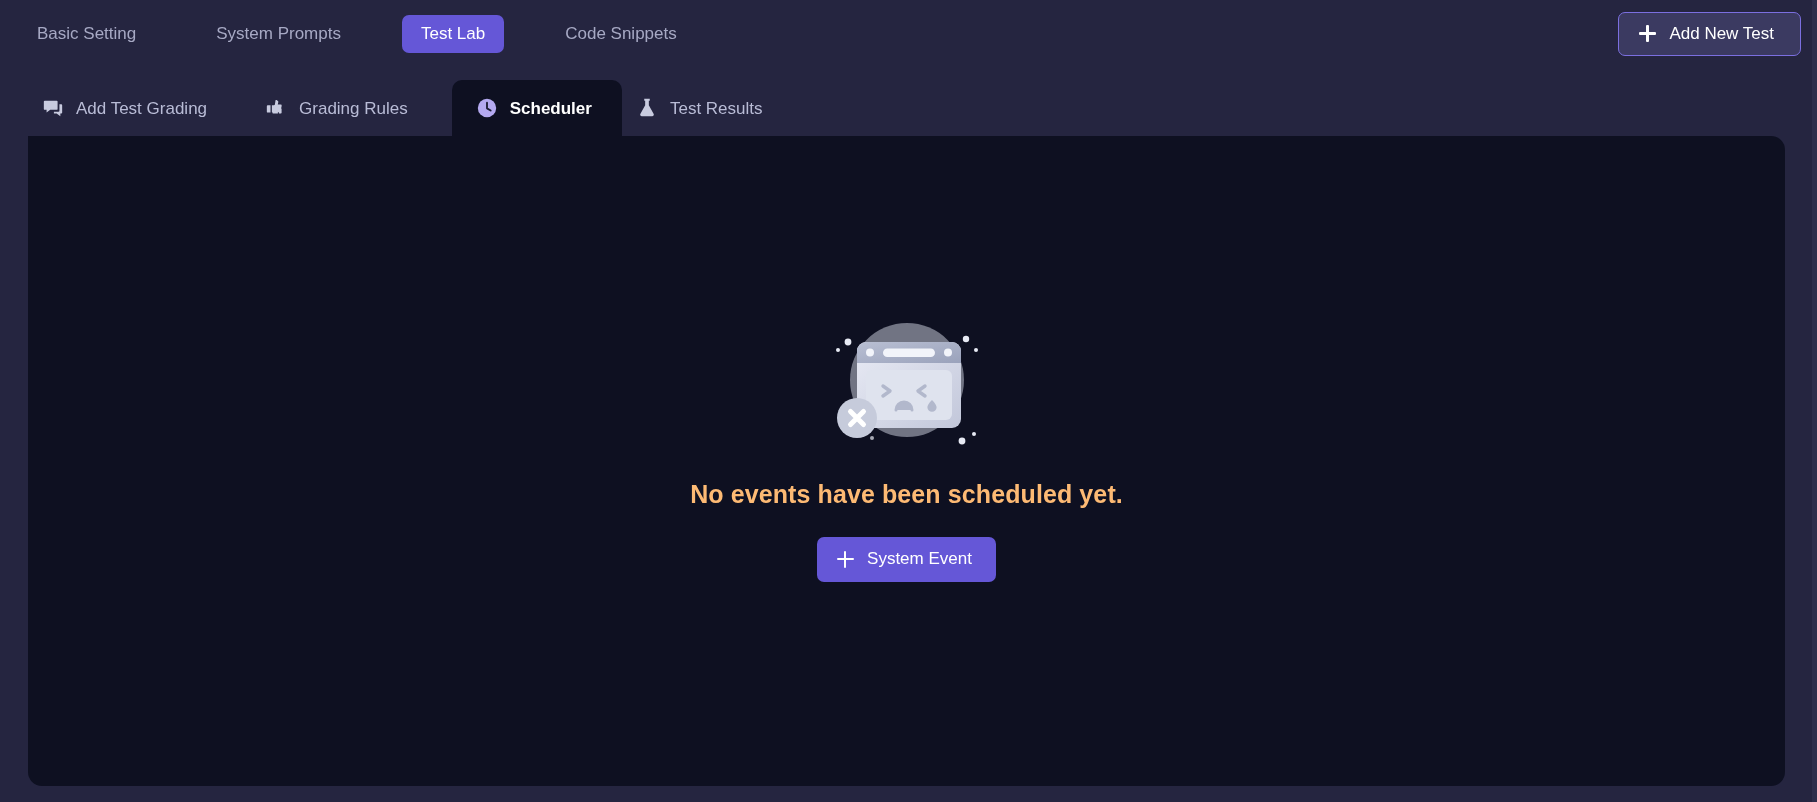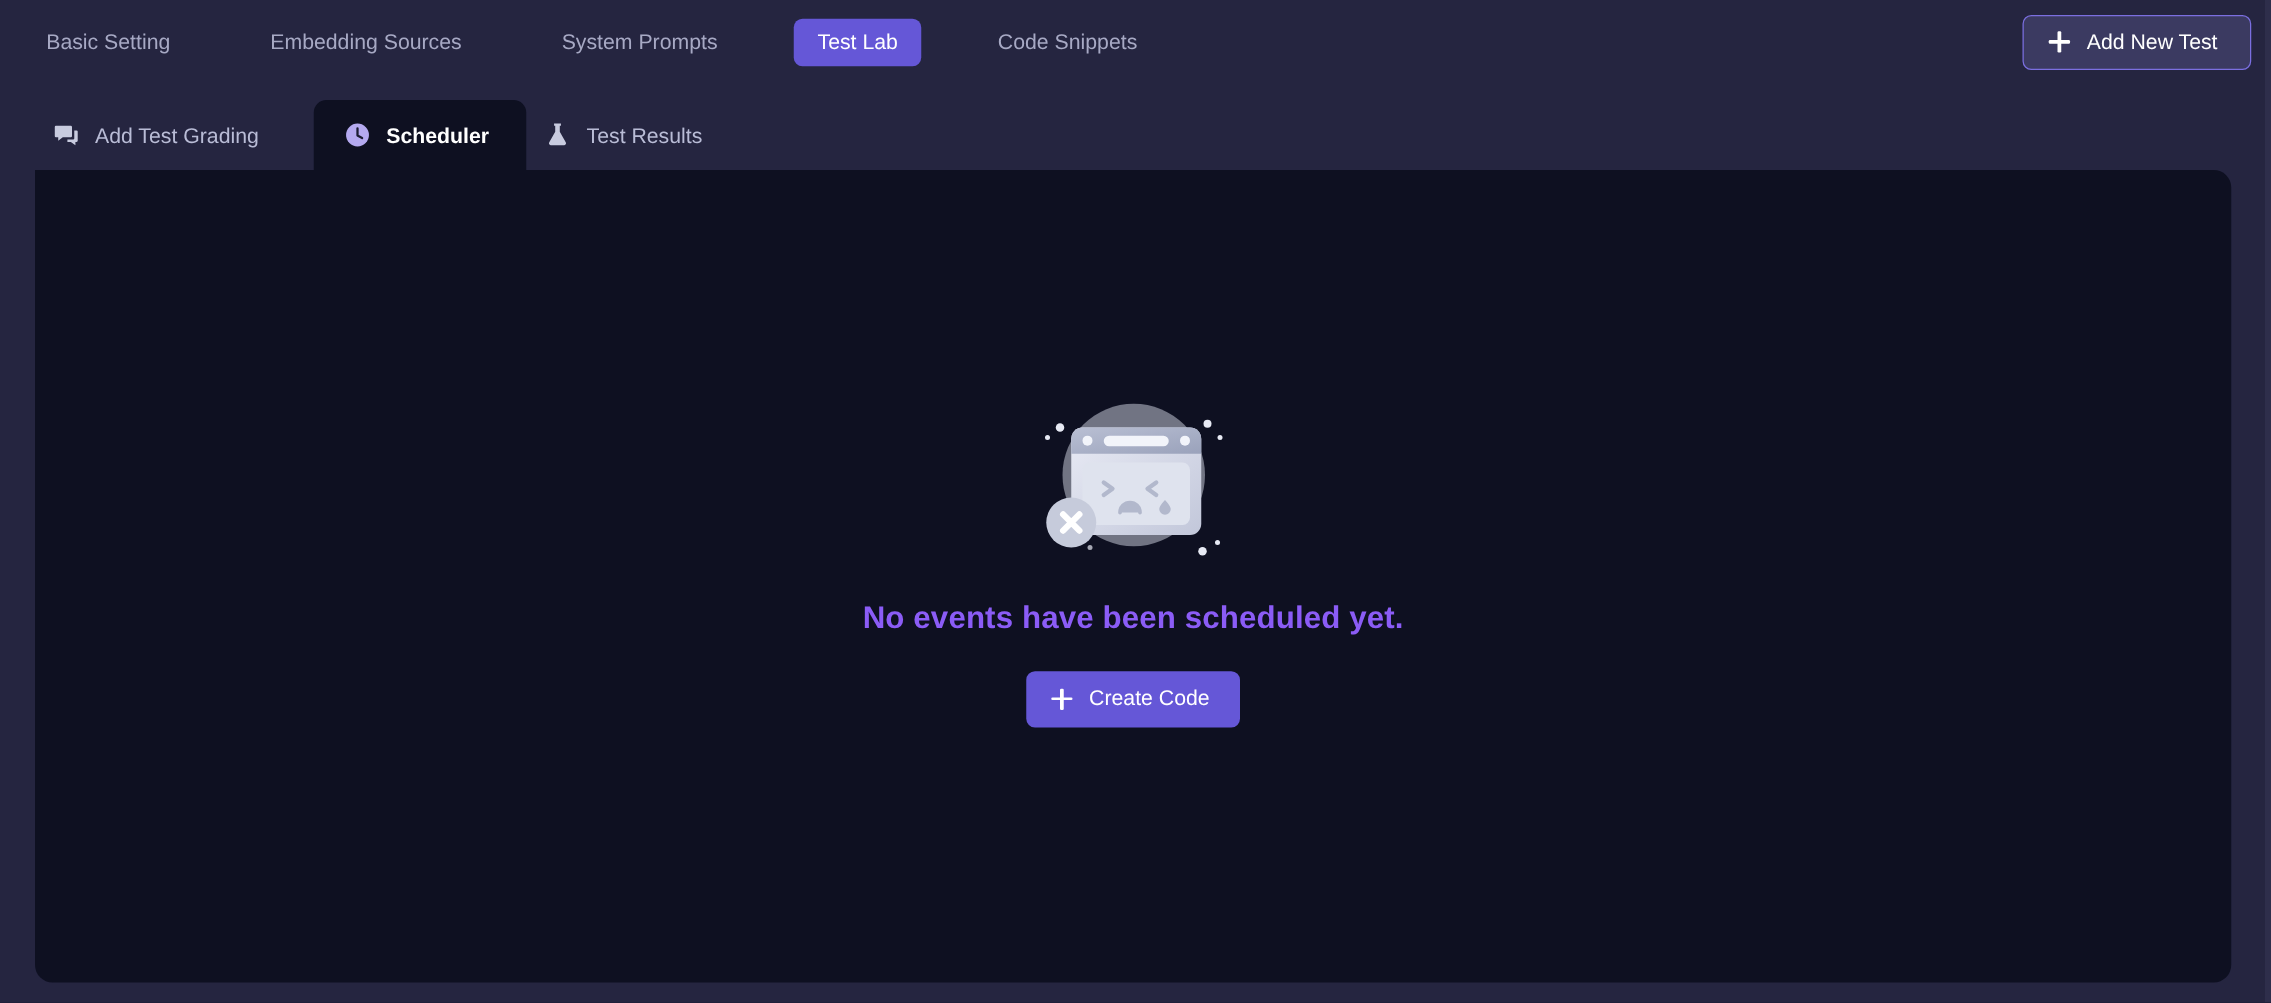--- a/index.html
+++ b/index.html
@@ -138,21 +138,21 @@
     width: 190px;
     height: 152px;
     margin-bottom: 22px;
     position: relative;
   }
   .illustration svg { display: block; width: 100%; height: 100%; }
 
   .empty-title {
     font-size: 25px;
     font-weight: bold;
-    color: #8b5cf6;
+    color: #fdba74;
     margin-bottom: 28px;
     letter-spacing: 0.1px;
   }
 
   .btn-create-event {
     display: inline-flex;
     align-items: center;
     gap: 13px;
     padding: 12px 24px 12px 20px;
     background: #6557d7;
@@ -174,21 +174,20 @@
   }
 </style>
 </head>
 <body>
 
 <div class="app">
 
   <div class="topbar">
     <div class="toptabs">
       <div class="toptab">Basic Setting</div>
-      <div class="toptab">Embedding Sources</div>
       <div class="toptab">System Prompts</div>
       <div class="toptab active">Test Lab</div>
       <div class="toptab">Code Snippets</div>
     </div>
 
     <div class="topbar-right">
       <div class="btn-add-new">
         <span class="plus-glyph"></span>
         <span>Add New Test</span>
       </div>
@@ -200,20 +199,30 @@
     <div class="subtab">
       <span class="ic">
         <svg width="22" height="22" viewBox="0 0 24 24" fill="#c8cbdf">
           <path d="M3 4h13a1 1 0 0 1 1 1v8a1 1 0 0 1-1 1H9l-4 3v-3H3a1 1 0 0 1-1-1V5a1 1 0 0 1 1-1z"></path>
           <path d="M19 8h2a1 1 0 0 1 1 1v8a1 1 0 0 1-1 1h-1v3l-4-3h-3v-2h5a1 1 0 0 0 1-1V8z"></path>
         </svg>
       </span>
       <span>Add Test Grading</span>
     </div>
 
+    <div class="subtab">
+      <span class="ic">
+        <svg width="22" height="22" viewBox="0 0 24 24" fill="#c8cbdf">
+          <path d="M3 9h3v8H3a1 1 0 0 1-1-1v-6a1 1 0 0 1 1-1zM7.5 9h2.2c.6 0 1-.4 1.1-.9l.5-3.3A1.2 1.2 0 0 1 13.6 4c.7.2 1.1.9.9 1.6l-.6 2.6h3a1.3 1.3 0 0 1 1.3 1.6l-1.2 5.3a1.8 1.8 0 0 1-1.8 1.4H7.5V9z"></path>
+          <path d="M14.2 22h-2.1c-.6 0-1-.4-1.1.9l-.5 3.3" opacity="0"></path>
+          <path d="M21.5 22h-2.3v-6.2h2.3a.9.9 0 0 1 .9.9v4.4a.9.9 0 0 1-.9.9zM18 15.8v6.2h-5.4a1.1 1.1 0 0 1-1.1-1.3l.9-4.1a1.5 1.5 0 0 1 1.5-1.2H18z" transform="translate(-2.5,-2.2) scale(0.92)"></path>
+        </svg>
+      </span>
+      <span>Grading Rules</span>
+    </div>
 
     <div class="subtab active">
       <span class="ic">
         <svg width="22" height="22" viewBox="0 0 24 24">
           <circle cx="12" cy="12" r="10" fill="#b4a9f0"></circle>
           <path d="M12 6.2v6.2l4 2.3" stroke="#1b1c33" stroke-width="2" stroke-linecap="round" stroke-linejoin="round" fill="none"></path>
         </svg>
       </span>
       <span>Scheduler</span>
     </div>
@@ -274,21 +283,21 @@
 
           <circle cx="45" cy="112" r="20" fill="#c6cbdb"></circle>
           <path d="M38.5 105.5l13 13M51.5 105.5l-13 13" stroke="#ffffff" stroke-width="5" stroke-linecap="round"></path>
         </svg>
       </div>
 
       <div class="empty-title">No events have been scheduled yet.</div>
 
       <button class="btn-create-event">
         <span class="plus-glyph"></span>
-        <span>Create Code</span>
+        <span>System Event</span>
       </button>
 
     </div>
   </div>
 
   <div class="scroll-gutter"></div>
 
 </div>
 
 </body></html>

